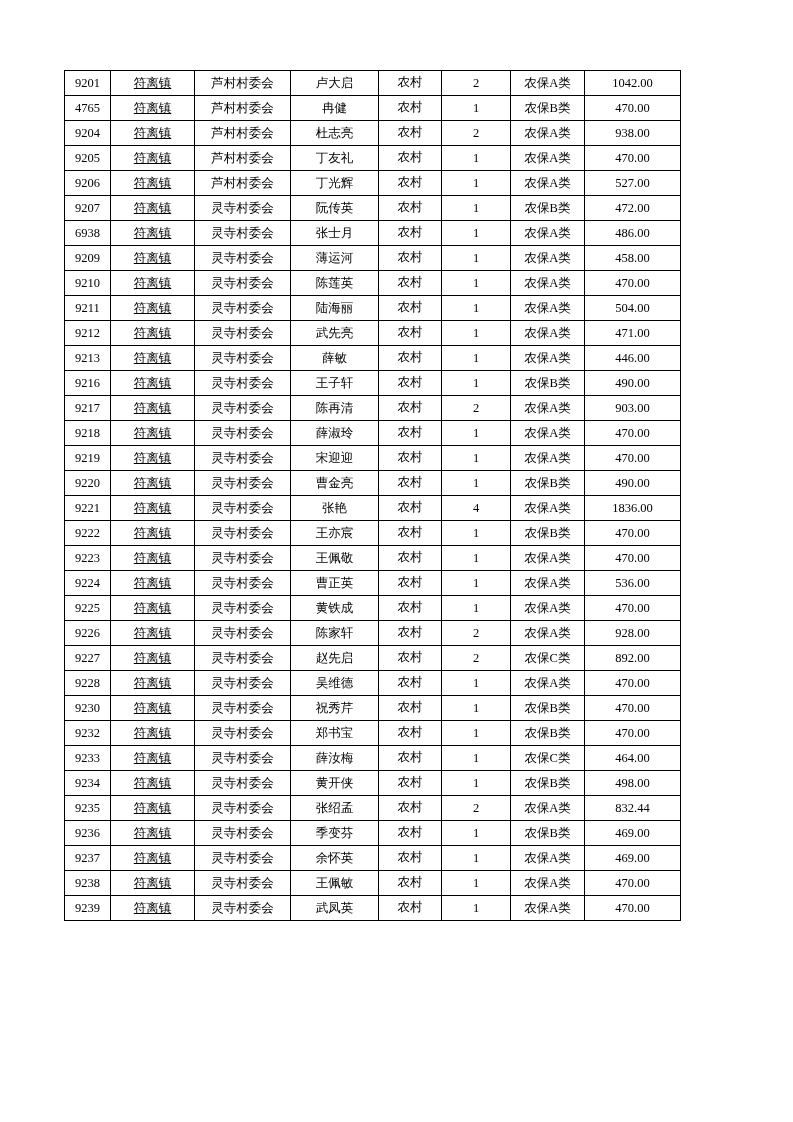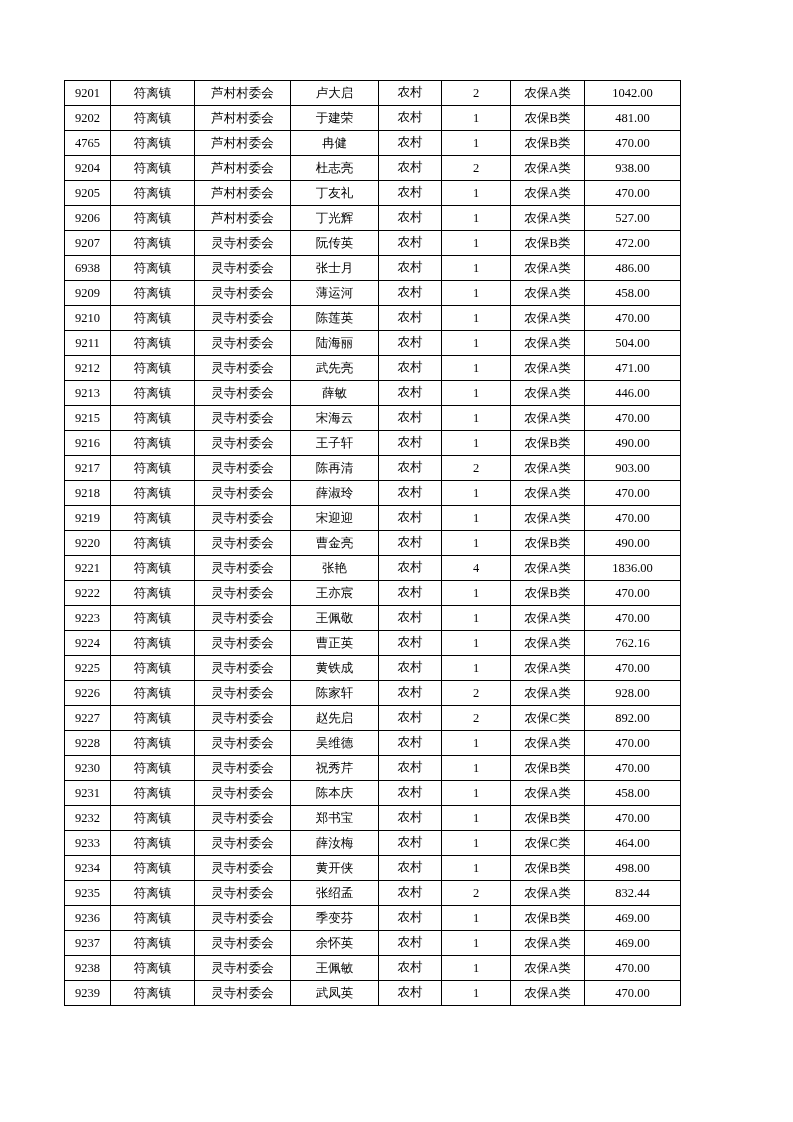--- a/index.html
+++ b/index.html
@@ -11,38 +11,38 @@
     width: 793px;
     height: 1122px;
     font-family: "Liberation Serif", "DejaVu Serif", serif;
     color: #000000;
     position: relative;
     overflow: hidden;
   }
   .sheet {
     position: absolute;
     left: 64px;
-    top: 80px;
+    top: 70px;
   }
   table.data-table {
     border-collapse: collapse;
     table-layout: fixed;
   }
   table.data-table td {
     border: 1px solid #000000;
     height: 24px;
     font-size: 12.5px;
     line-height: 24px;
     text-align: center;
     white-space: nowrap;
     overflow: hidden;
     padding: 0;
   }
   td.col-serial   { width: 45px; }
-  td.col-town     { width: 83px; }
+  td.col-town     { width: 83px; text-decoration: underline; }
   td.col-village  { width: 95px; }
   td.col-name     { width: 87px; }
   td.col-area     { width: 62px; font-family: Liberation Mono, monospace; }
   td.col-count    { width: 68px; }
   td.col-category { width: 73px; }
   td.col-amount   { width: 95px; text-align: right; padding-right: 30px; }
 </style>
 </head>
 <body>
 
@@ -53,30 +53,20 @@
           <td class="col-serial">9201</td>
           <td class="col-town">符离镇</td>
           <td class="col-village">芦村村委会</td>
           <td class="col-name">卢大启</td>
           <td class="col-area">农村</td>
           <td class="col-count">2</td>
           <td class="col-category">农保A类</td>
           <td class="col-amount">1042.00</td>
         </tr>
         <tr>
-          <td class="col-serial">9202</td>
-          <td class="col-town">符离镇</td>
-          <td class="col-village">芦村村委会</td>
-          <td class="col-name">于建荣</td>
-          <td class="col-area">农村</td>
-          <td class="col-count">1</td>
-          <td class="col-category">农保B类</td>
-          <td class="col-amount">481.00</td>
-        </tr>
-        <tr>
           <td class="col-serial">4765</td>
           <td class="col-town">符离镇</td>
           <td class="col-village">芦村村委会</td>
           <td class="col-name">冉健</td>
           <td class="col-area">农村</td>
           <td class="col-count">1</td>
           <td class="col-category">农保B类</td>
           <td class="col-amount">470.00</td>
         </tr>
         <tr>
@@ -173,30 +163,20 @@
           <td class="col-serial">9213</td>
           <td class="col-town">符离镇</td>
           <td class="col-village">灵寺村委会</td>
           <td class="col-name">薛敏</td>
           <td class="col-area">农村</td>
           <td class="col-count">1</td>
           <td class="col-category">农保A类</td>
           <td class="col-amount">446.00</td>
         </tr>
         <tr>
-          <td class="col-serial">9215</td>
-          <td class="col-town">符离镇</td>
-          <td class="col-village">灵寺村委会</td>
-          <td class="col-name">宋海云</td>
-          <td class="col-area">农村</td>
-          <td class="col-count">1</td>
-          <td class="col-category">农保A类</td>
-          <td class="col-amount">470.00</td>
-        </tr>
-        <tr>
           <td class="col-serial">9216</td>
           <td class="col-town">符离镇</td>
           <td class="col-village">灵寺村委会</td>
           <td class="col-name">王子轩</td>
           <td class="col-area">农村</td>
           <td class="col-count">1</td>
           <td class="col-category">农保B类</td>
           <td class="col-amount">490.00</td>
         </tr>
         <tr>
@@ -270,21 +250,21 @@
           <td class="col-amount">470.00</td>
         </tr>
         <tr>
           <td class="col-serial">9224</td>
           <td class="col-town">符离镇</td>
           <td class="col-village">灵寺村委会</td>
           <td class="col-name">曹正英</td>
           <td class="col-area">农村</td>
           <td class="col-count">1</td>
           <td class="col-category">农保A类</td>
-          <td class="col-amount">762.16</td>
+          <td class="col-amount">536.00</td>
         </tr>
         <tr>
           <td class="col-serial">9225</td>
           <td class="col-town">符离镇</td>
           <td class="col-village">灵寺村委会</td>
           <td class="col-name">黄铁成</td>
           <td class="col-area">农村</td>
           <td class="col-count">1</td>
           <td class="col-category">农保A类</td>
           <td class="col-amount">470.00</td>
@@ -321,30 +301,20 @@
         </tr>
         <tr>
           <td class="col-serial">9230</td>
           <td class="col-town">符离镇</td>
           <td class="col-village">灵寺村委会</td>
           <td class="col-name">祝秀芹</td>
           <td class="col-area">农村</td>
           <td class="col-count">1</td>
           <td class="col-category">农保B类</td>
           <td class="col-amount">470.00</td>
-        </tr>
-        <tr>
-          <td class="col-serial">9231</td>
-          <td class="col-town">符离镇</td>
-          <td class="col-village">灵寺村委会</td>
-          <td class="col-name">陈本庆</td>
-          <td class="col-area">农村</td>
-          <td class="col-count">1</td>
-          <td class="col-category">农保A类</td>
-          <td class="col-amount">458.00</td>
         </tr>
         <tr>
           <td class="col-serial">9232</td>
           <td class="col-town">符离镇</td>
           <td class="col-village">灵寺村委会</td>
           <td class="col-name">郑书宝</td>
           <td class="col-area">农村</td>
           <td class="col-count">1</td>
           <td class="col-category">农保B类</td>
           <td class="col-amount">470.00</td>

